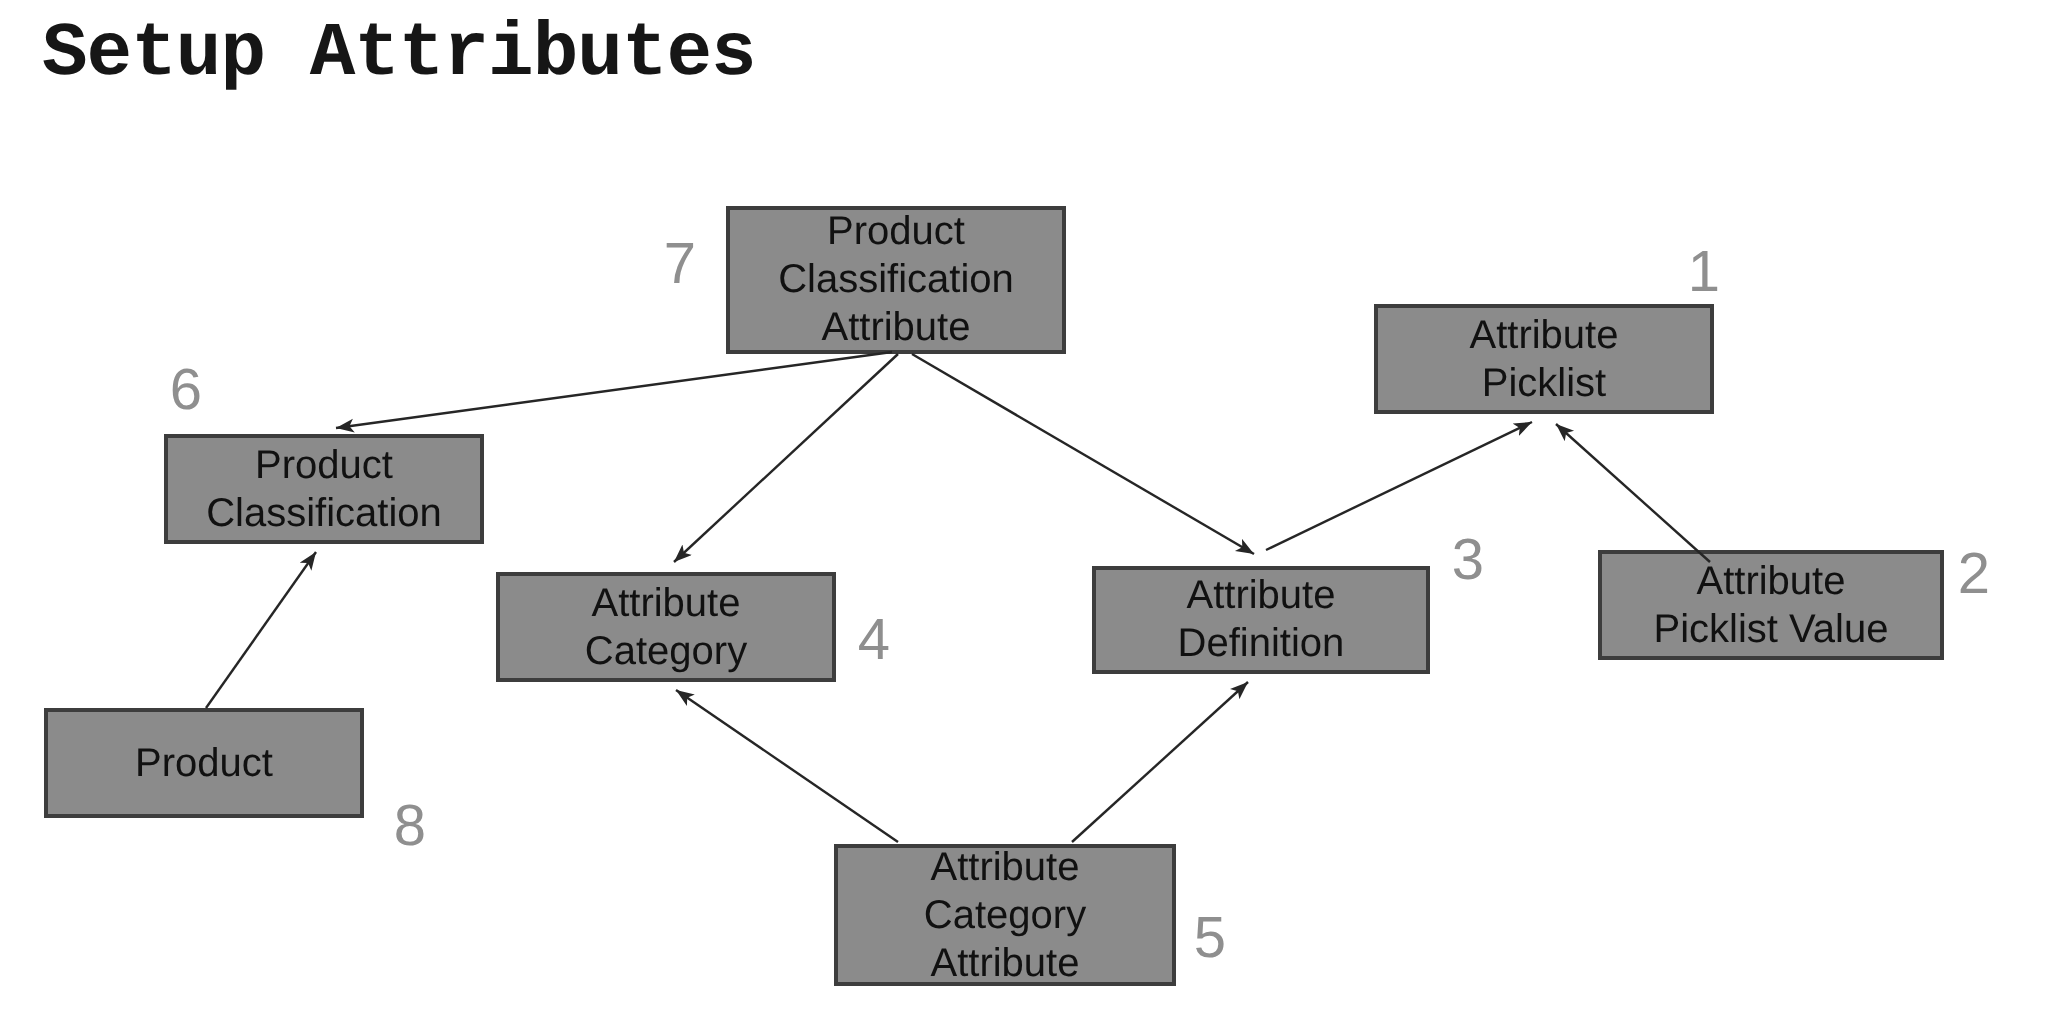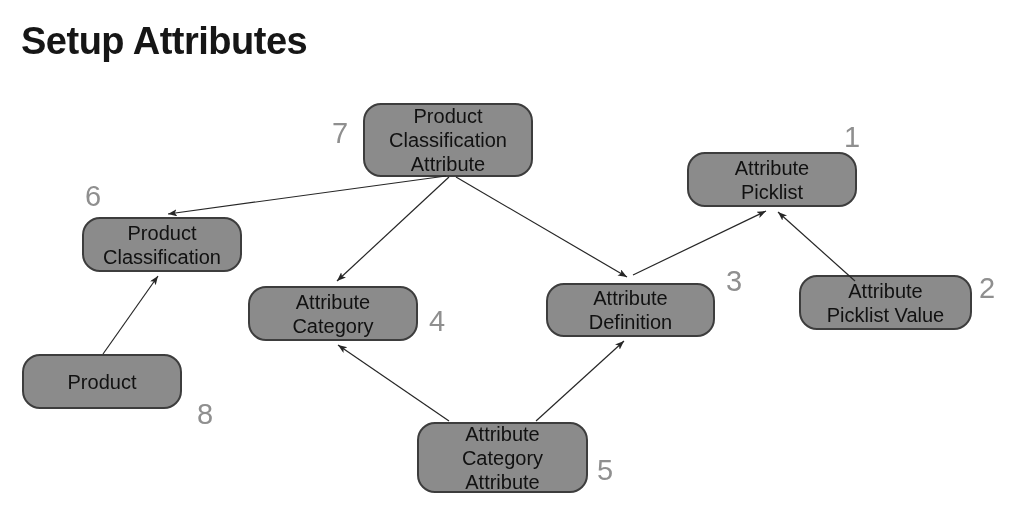--- a/index.html
+++ b/index.html
@@ -11,43 +11,44 @@
   .slide {
     position: relative;
     width: 1024px;
     height: 518px;
     background: var(--bg, #ffffff);
     overflow: hidden;
   }
   .slide-title {
     position: absolute;
     left: 21px;
-    top: 20px;
+    top: 6px;
     font-size: 38px;
     font-weight: bold;
     letter-spacing: -0.5px;
     color: var(--title-text, #161616);
     white-space: nowrap;
+    font-family: Liberation Mono, monospace;
   }
   .subtitle {
     position: absolute;
     left: 417px;
     top: 63px;
     width: 250px;
     text-align: center;
     font-size: 24px;
     color: var(--muted-text, #8f8f8f);
     white-space: nowrap;
   }
   .node {
     position: absolute;
     box-sizing: border-box;
     background: var(--node-fill, #8b8b8b);
     border: 2px solid var(--node-border, #3d3d3d);
-    border-radius: 18px;
+    border-radius: 0;
     display: flex;
     align-items: center;
     justify-content: center;
   }
   .node-label {
     font-size: 20px;
     line-height: 24px;
     color: var(--node-text, #111111);
     text-align: center;
     white-space: pre-line;

